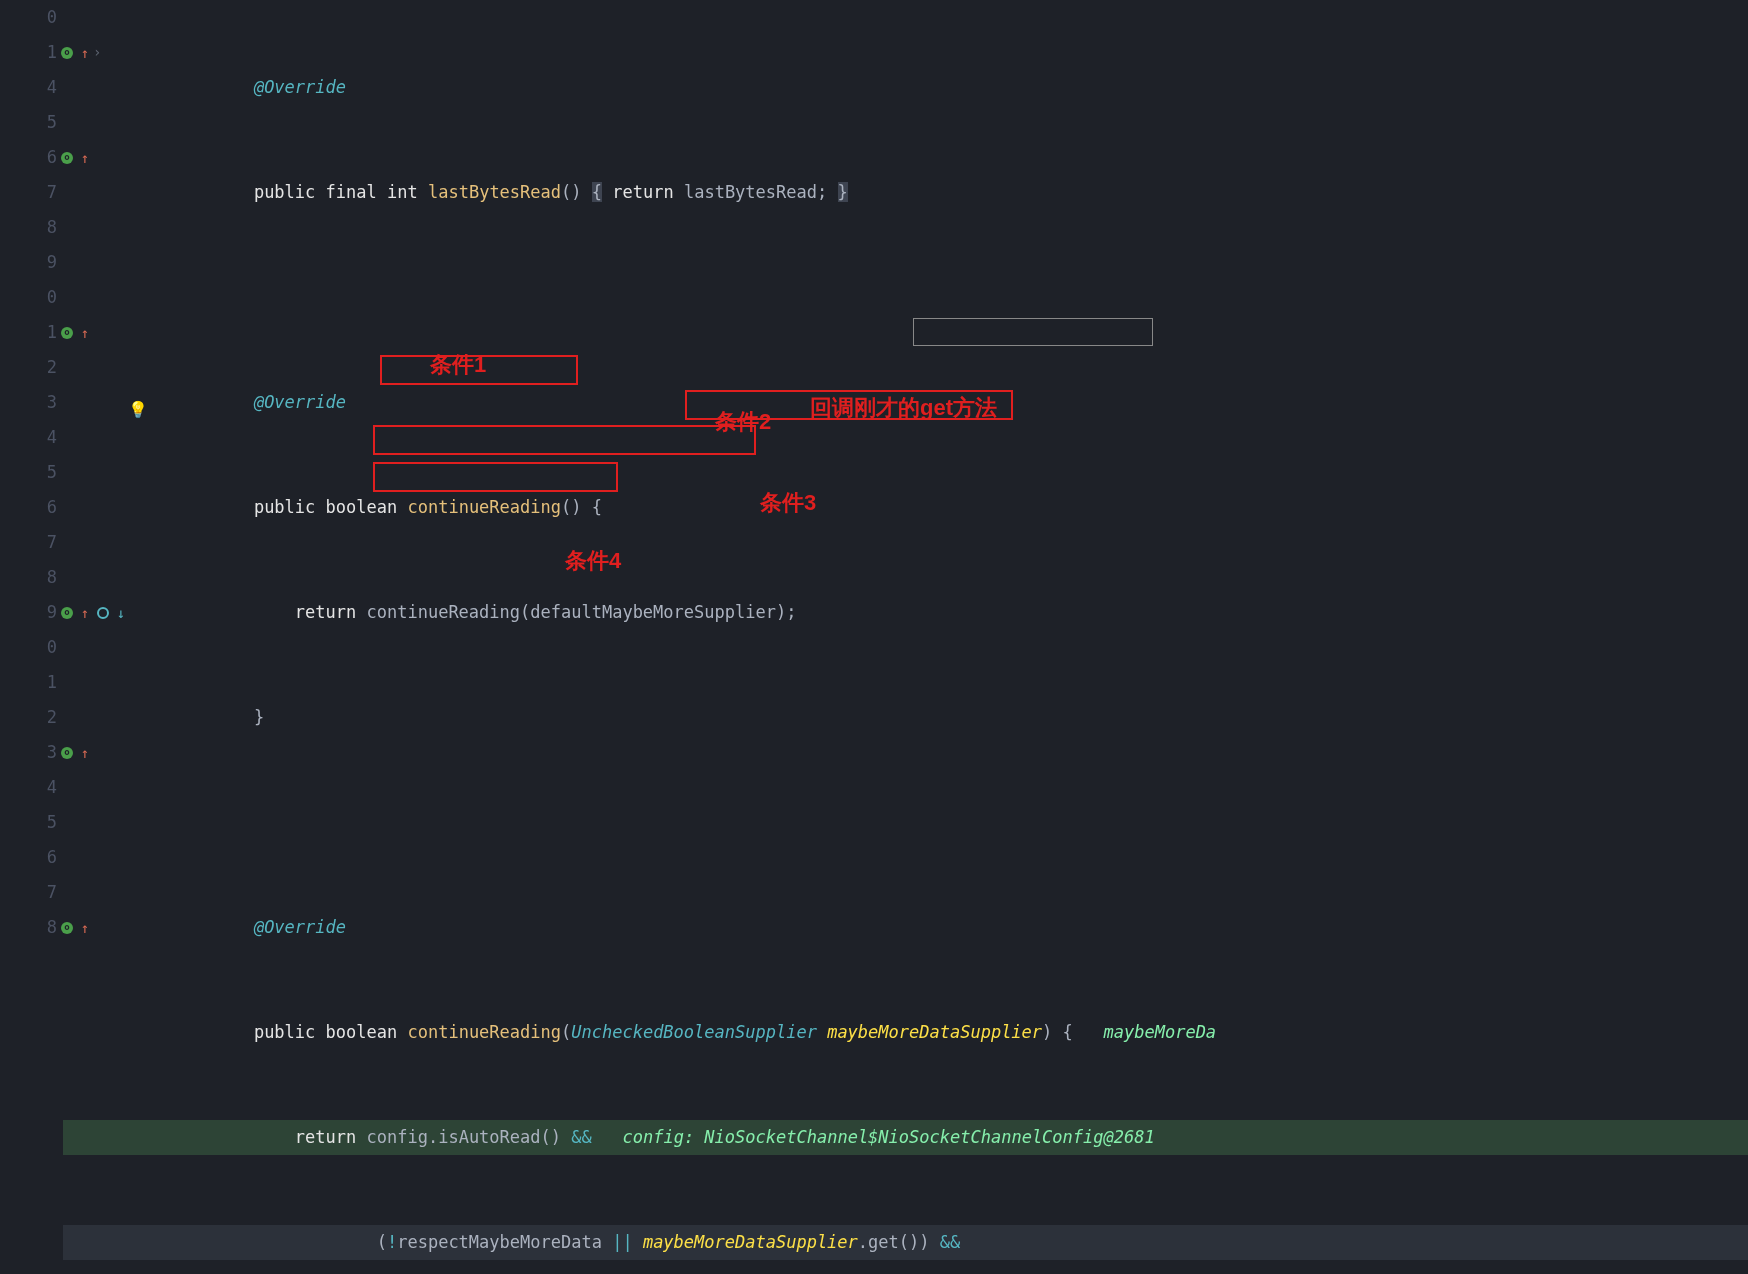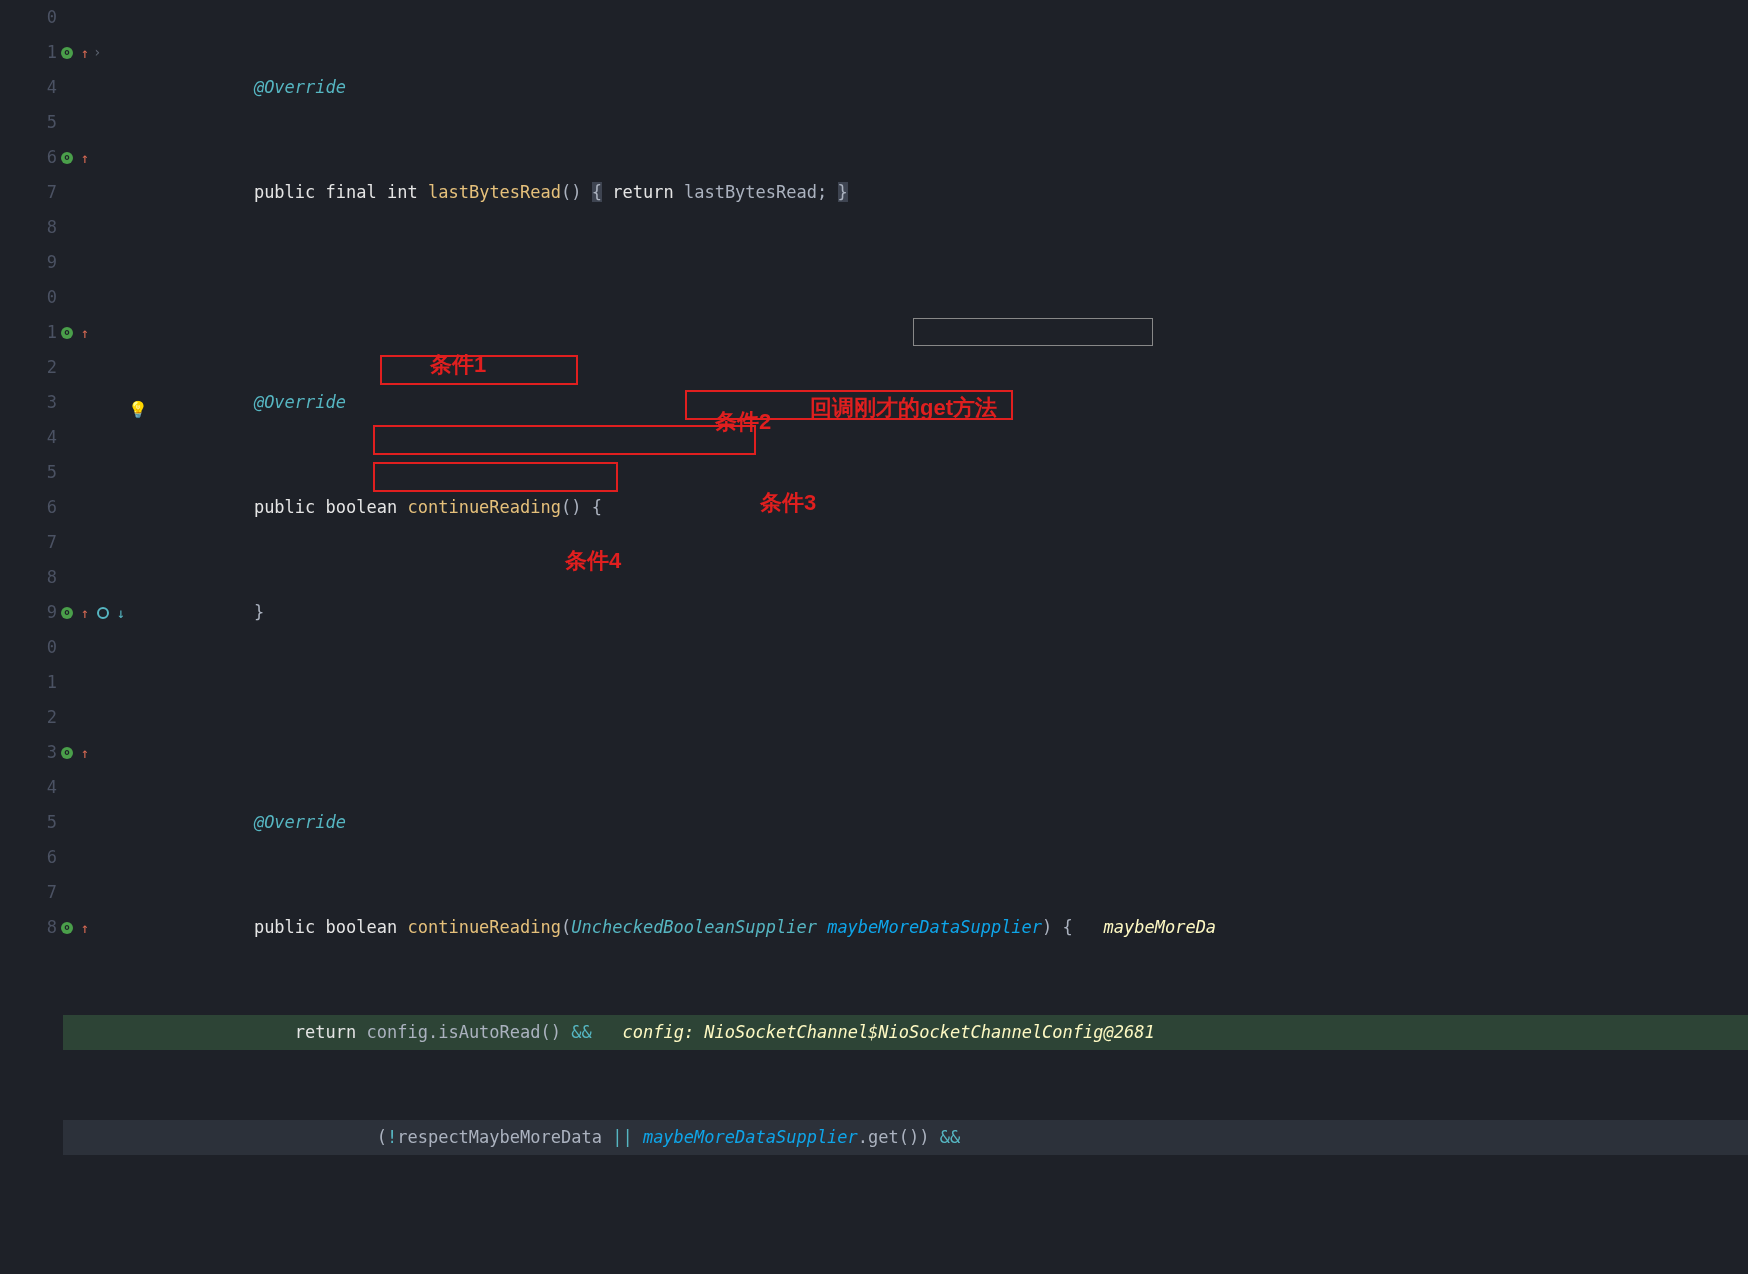--- a/index.html
+++ b/index.html
@@ -66,25 +66,25 @@
     height: 35px;
     padding-left: 12px;
     position: relative;
   }
   .line-hl-green { background: #2d4436; }
   .line-hl-current { background: #2c313a; }
   .kw-red { color: #e5e5e5; }
   .func { color: #e5c07b; }
   .ident { color: #abb2bf; }
   .op { color: #56b6c2; }
-  .param { color: #0ea5e9; font-style: italic; }
+  .param { color: #fde047; font-style: italic; }
   .anno { color: #56b6c2; font-style: italic; }
   .paren { color: #abb2bf; }
   .brace-hl { background: #3e4451; }
-  .hint { color: #fef9c3; font-style: italic; }
+  .hint { color: #86efac; font-style: italic; }
 
   .redbox {
     position: absolute;
     border: 2px solid #e01f1f;
     pointer-events: none;
   }
   .graybox {
     position: absolute;
     border: 1px solid #888;
     pointer-events: none;
@@ -141,20 +141,21 @@
   <div class="bulb-area">
     <span class="bulb" style="top:392px">💡</span>
   </div>
 
   <div class="code-area">
     <div class="line">        <span class="anno">@Override</span></div>
     <div class="line">        <span class="kw-red">public</span> <span class="kw-red">final</span> <span class="kw-red">int</span> <span class="func">lastBytesRead</span><span class="paren">()</span> <span class="brace-hl">{</span> <span class="kw-red">return</span> <span class="ident">lastBytesRead</span><span class="paren">;</span> <span class="brace-hl">}</span></div>
     <div class="line"></div>
     <div class="line">        <span class="anno">@Override</span></div>
     <div class="line">        <span class="kw-red">public</span> <span class="kw-red">boolean</span> <span class="func">continueReading</span><span class="paren">() {</span></div>
+    <div class="line">            <span class="kw-red">return</span> <span class="ident">continueReading</span><span class="paren">(</span><span class="ident">defaultMaybeMoreSupplier</span><span class="paren">);</span></div>
     <div class="line">        <span class="paren">}</span></div>
     <div class="line"></div>
     <div class="line">        <span class="anno">@Override</span></div>
     <div class="line">        <span class="kw-red">public</span> <span class="kw-red">boolean</span> <span class="func">continueReading</span><span class="paren">(</span><span class="anno">UncheckedBooleanSupplier</span> <span class="param">maybeMoreDataSupplier</span><span class="paren">) {</span>   <span class="hint">maybeMoreDa</span></div>
     <div class="line line-hl-green" style="margin-left:-97px;padding-left:109px">            <span class="kw-red">return</span> <span class="ident">config</span><span class="paren">.</span><span class="ident">isAutoRead</span><span class="paren">()</span> <span class="op">&amp;&amp;</span>   <span class="hint"><span>config:</span><span> NioSocketChannel$NioSocket</span><span>ChannelConfig@2681</span></span></div>
     <div class="line line-hl-current" style="margin-left:-97px;padding-left:109px">                    <span class="paren">(</span><span class="op">!</span><span class="ident">respectMaybeMoreData</span> <span class="op">||</span> <span class="param">maybeMoreDataSupplier</span><span class="paren">.</span><span class="ident">get</span><span class="paren">())</span> <span class="op">&amp;&amp;</span></div>
     
     
     
     

